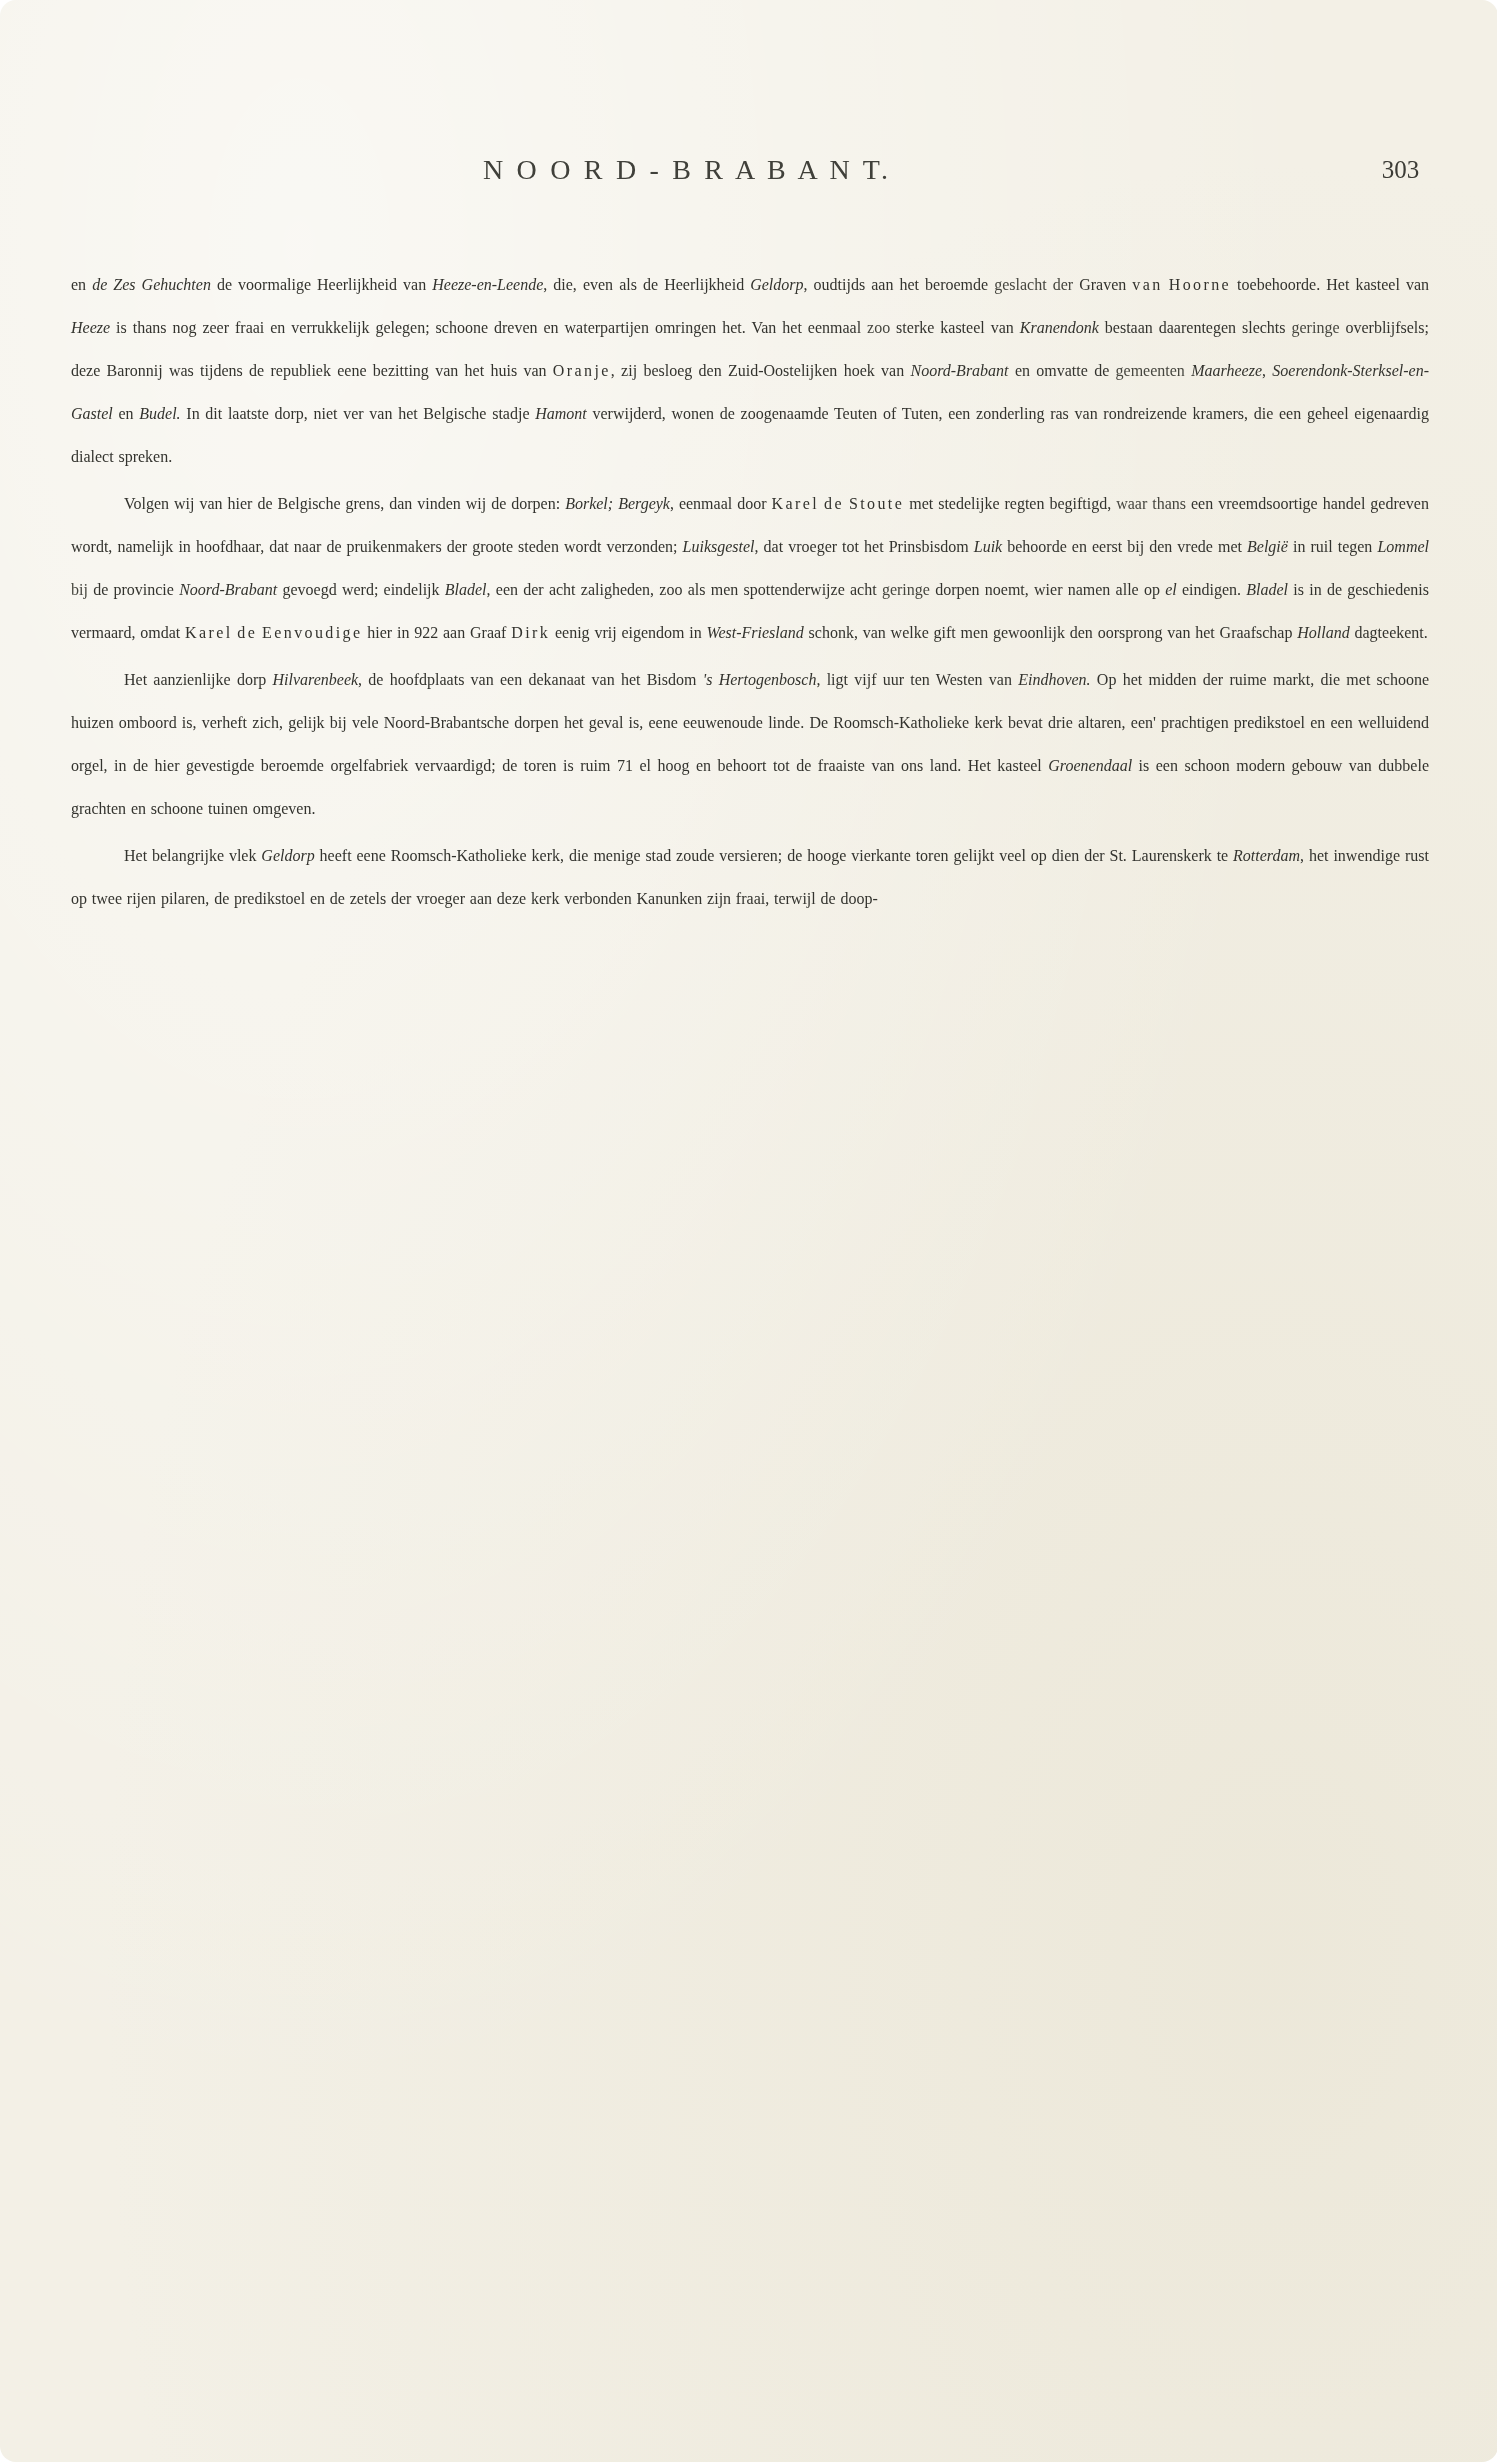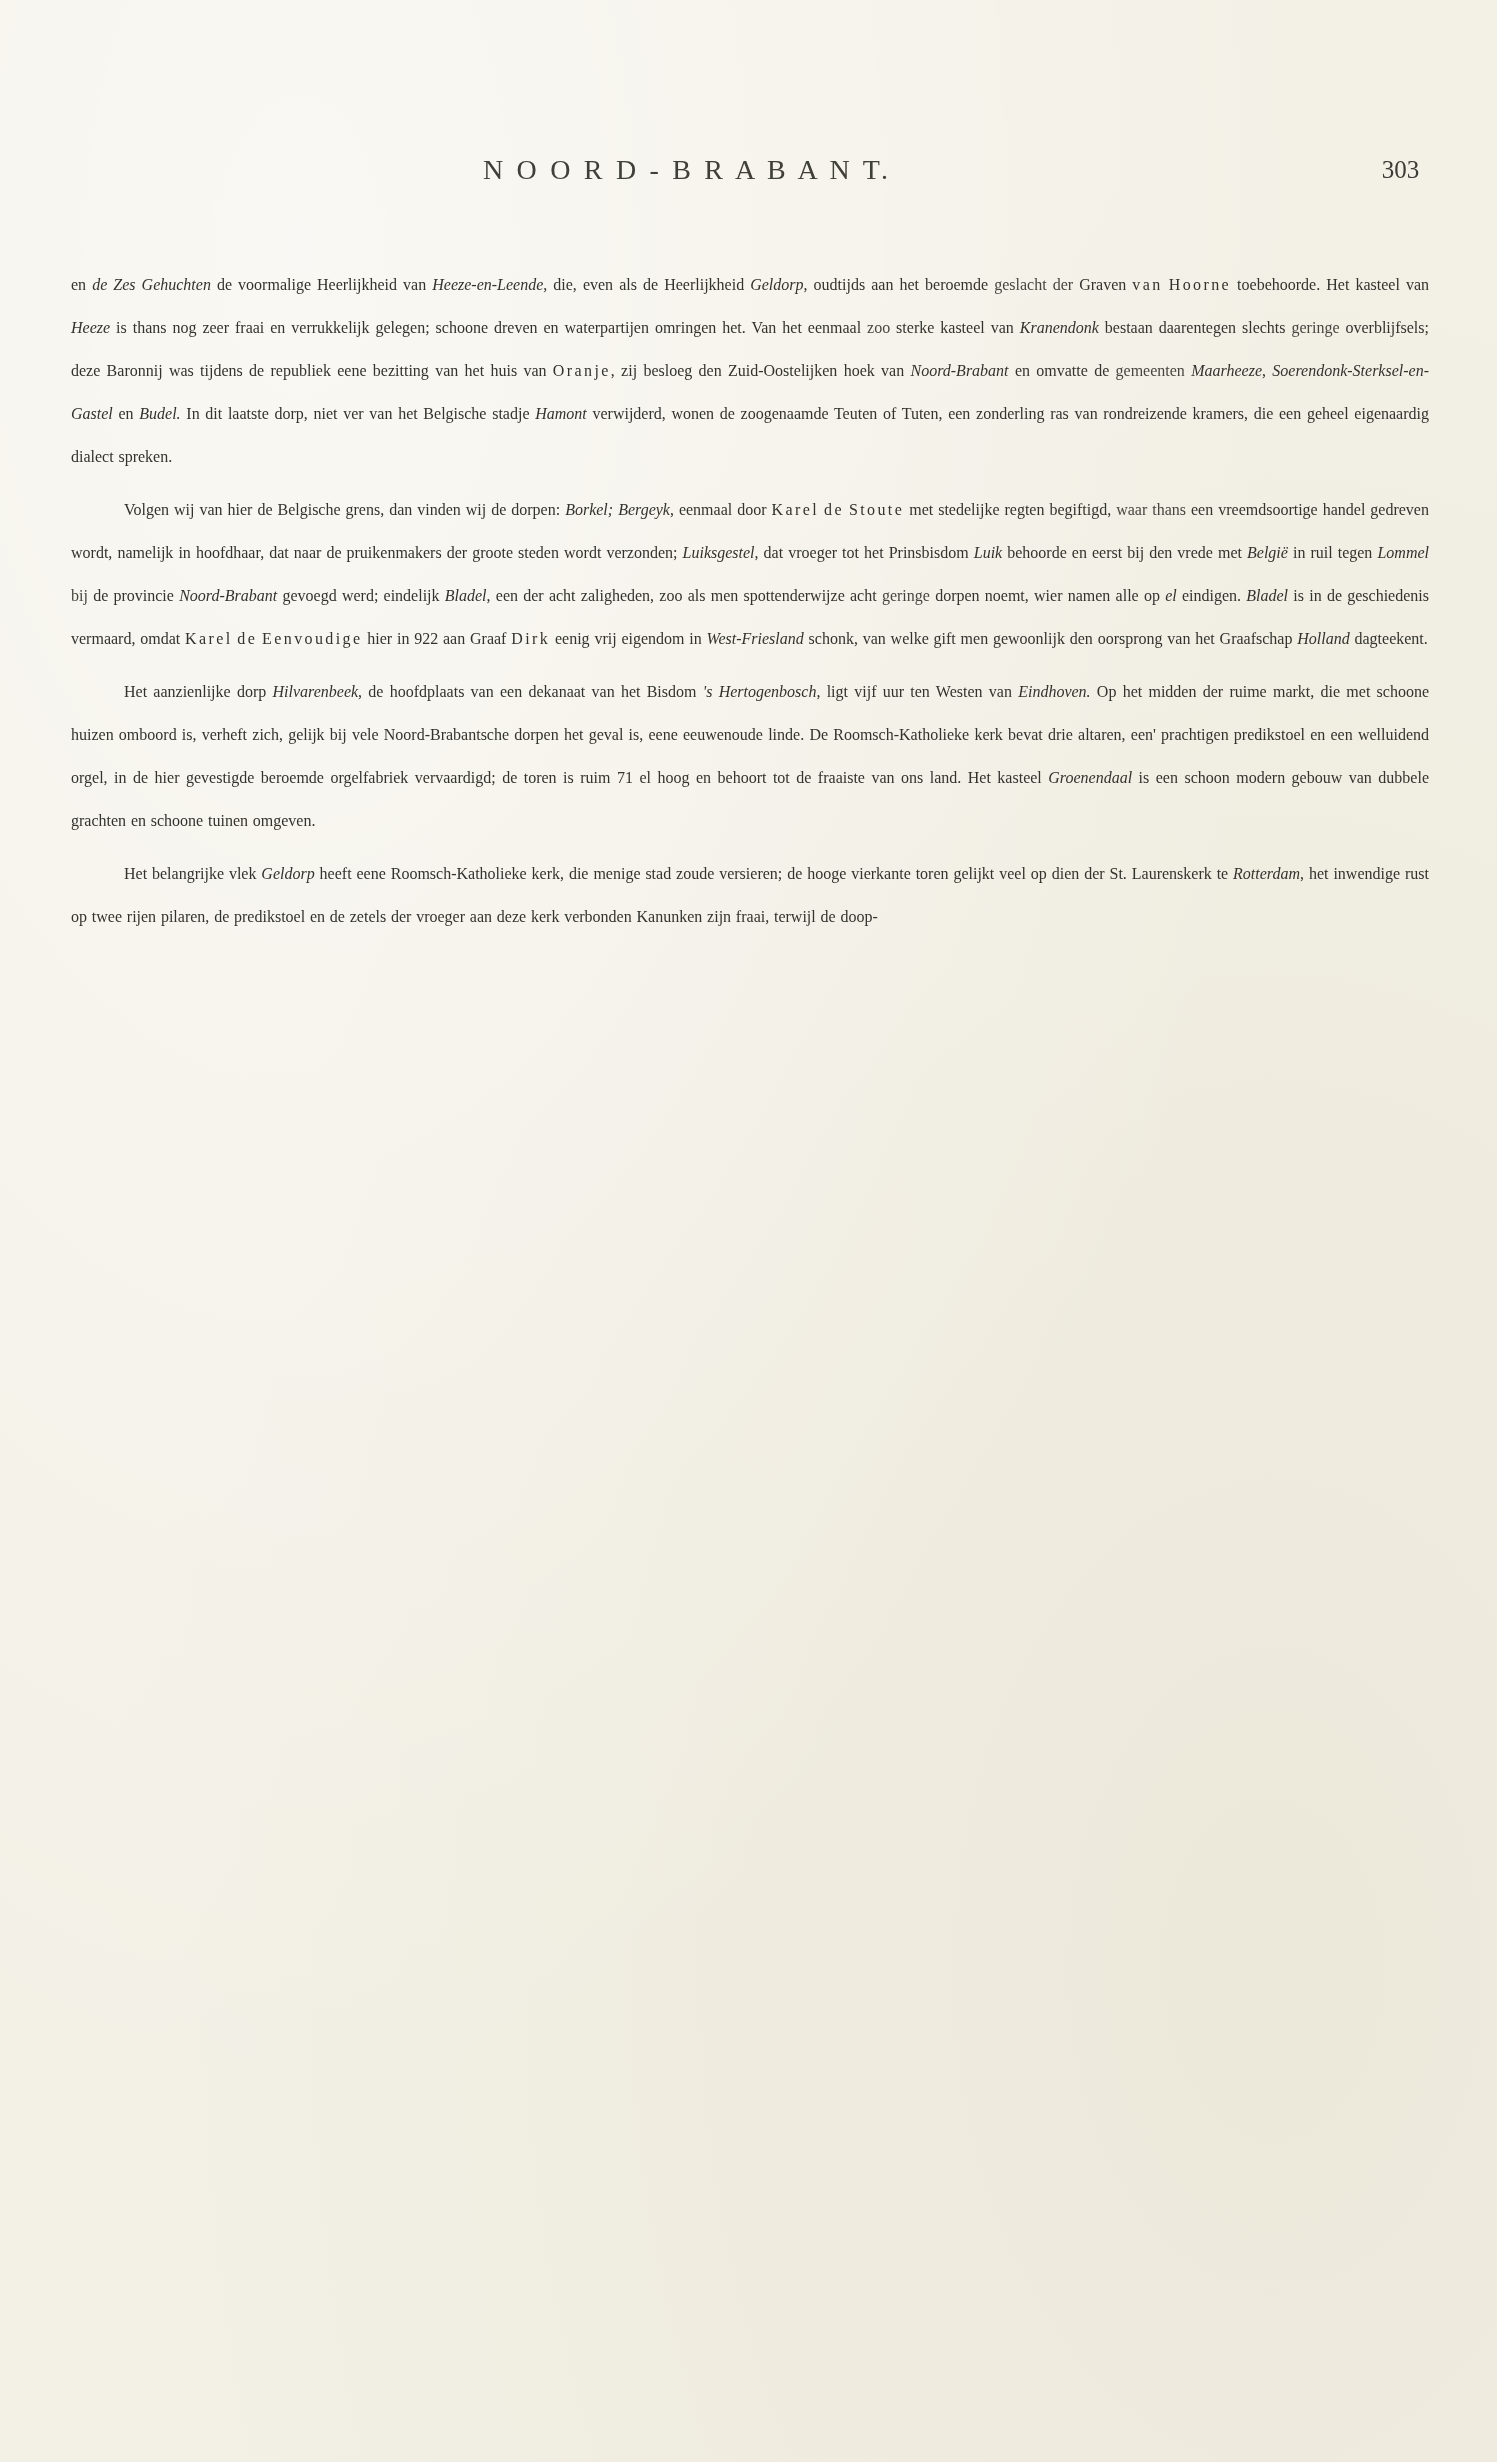--- a/index.html
+++ b/index.html
@@ -18,20 +18,21 @@
   .page {
     width: 1498px;
     height: 2462px;
     background: #f3f0e6;
     background-image:
       radial-gradient(ellipse at 20% 10%, rgba(255,255,255,0.55), rgba(255,255,255,0) 60%),
       radial-gradient(ellipse at 85% 80%, rgba(228,222,202,0.45), rgba(255,255,255,0) 65%);
     position: relative;
     box-sizing: border-box;
     padding: 2px;
+    border-radius: 16px;
   }
   .content {
     position: absolute;
     left: 71px;
     top: 154px;
     width: 1358px;
   }
   .header-row {
     position: relative;
     height: 65px;
@@ -58,21 +59,21 @@
   p.para {
     margin: 0;
     font-size: 16px;
     line-height: 43px;
     text-align: justify;
     text-justify: inter-word;
     color: #33332e;
     word-spacing: 0.8px;
   }
   p.para + p.para {
-    margin-top: 10px;
+    margin-top: 4px;
   }
   .indent {
     text-indent: 53px;
   }
   .it {
     font-style: italic;
   }
   .sp {
     letter-spacing: 2.4px;
   }

